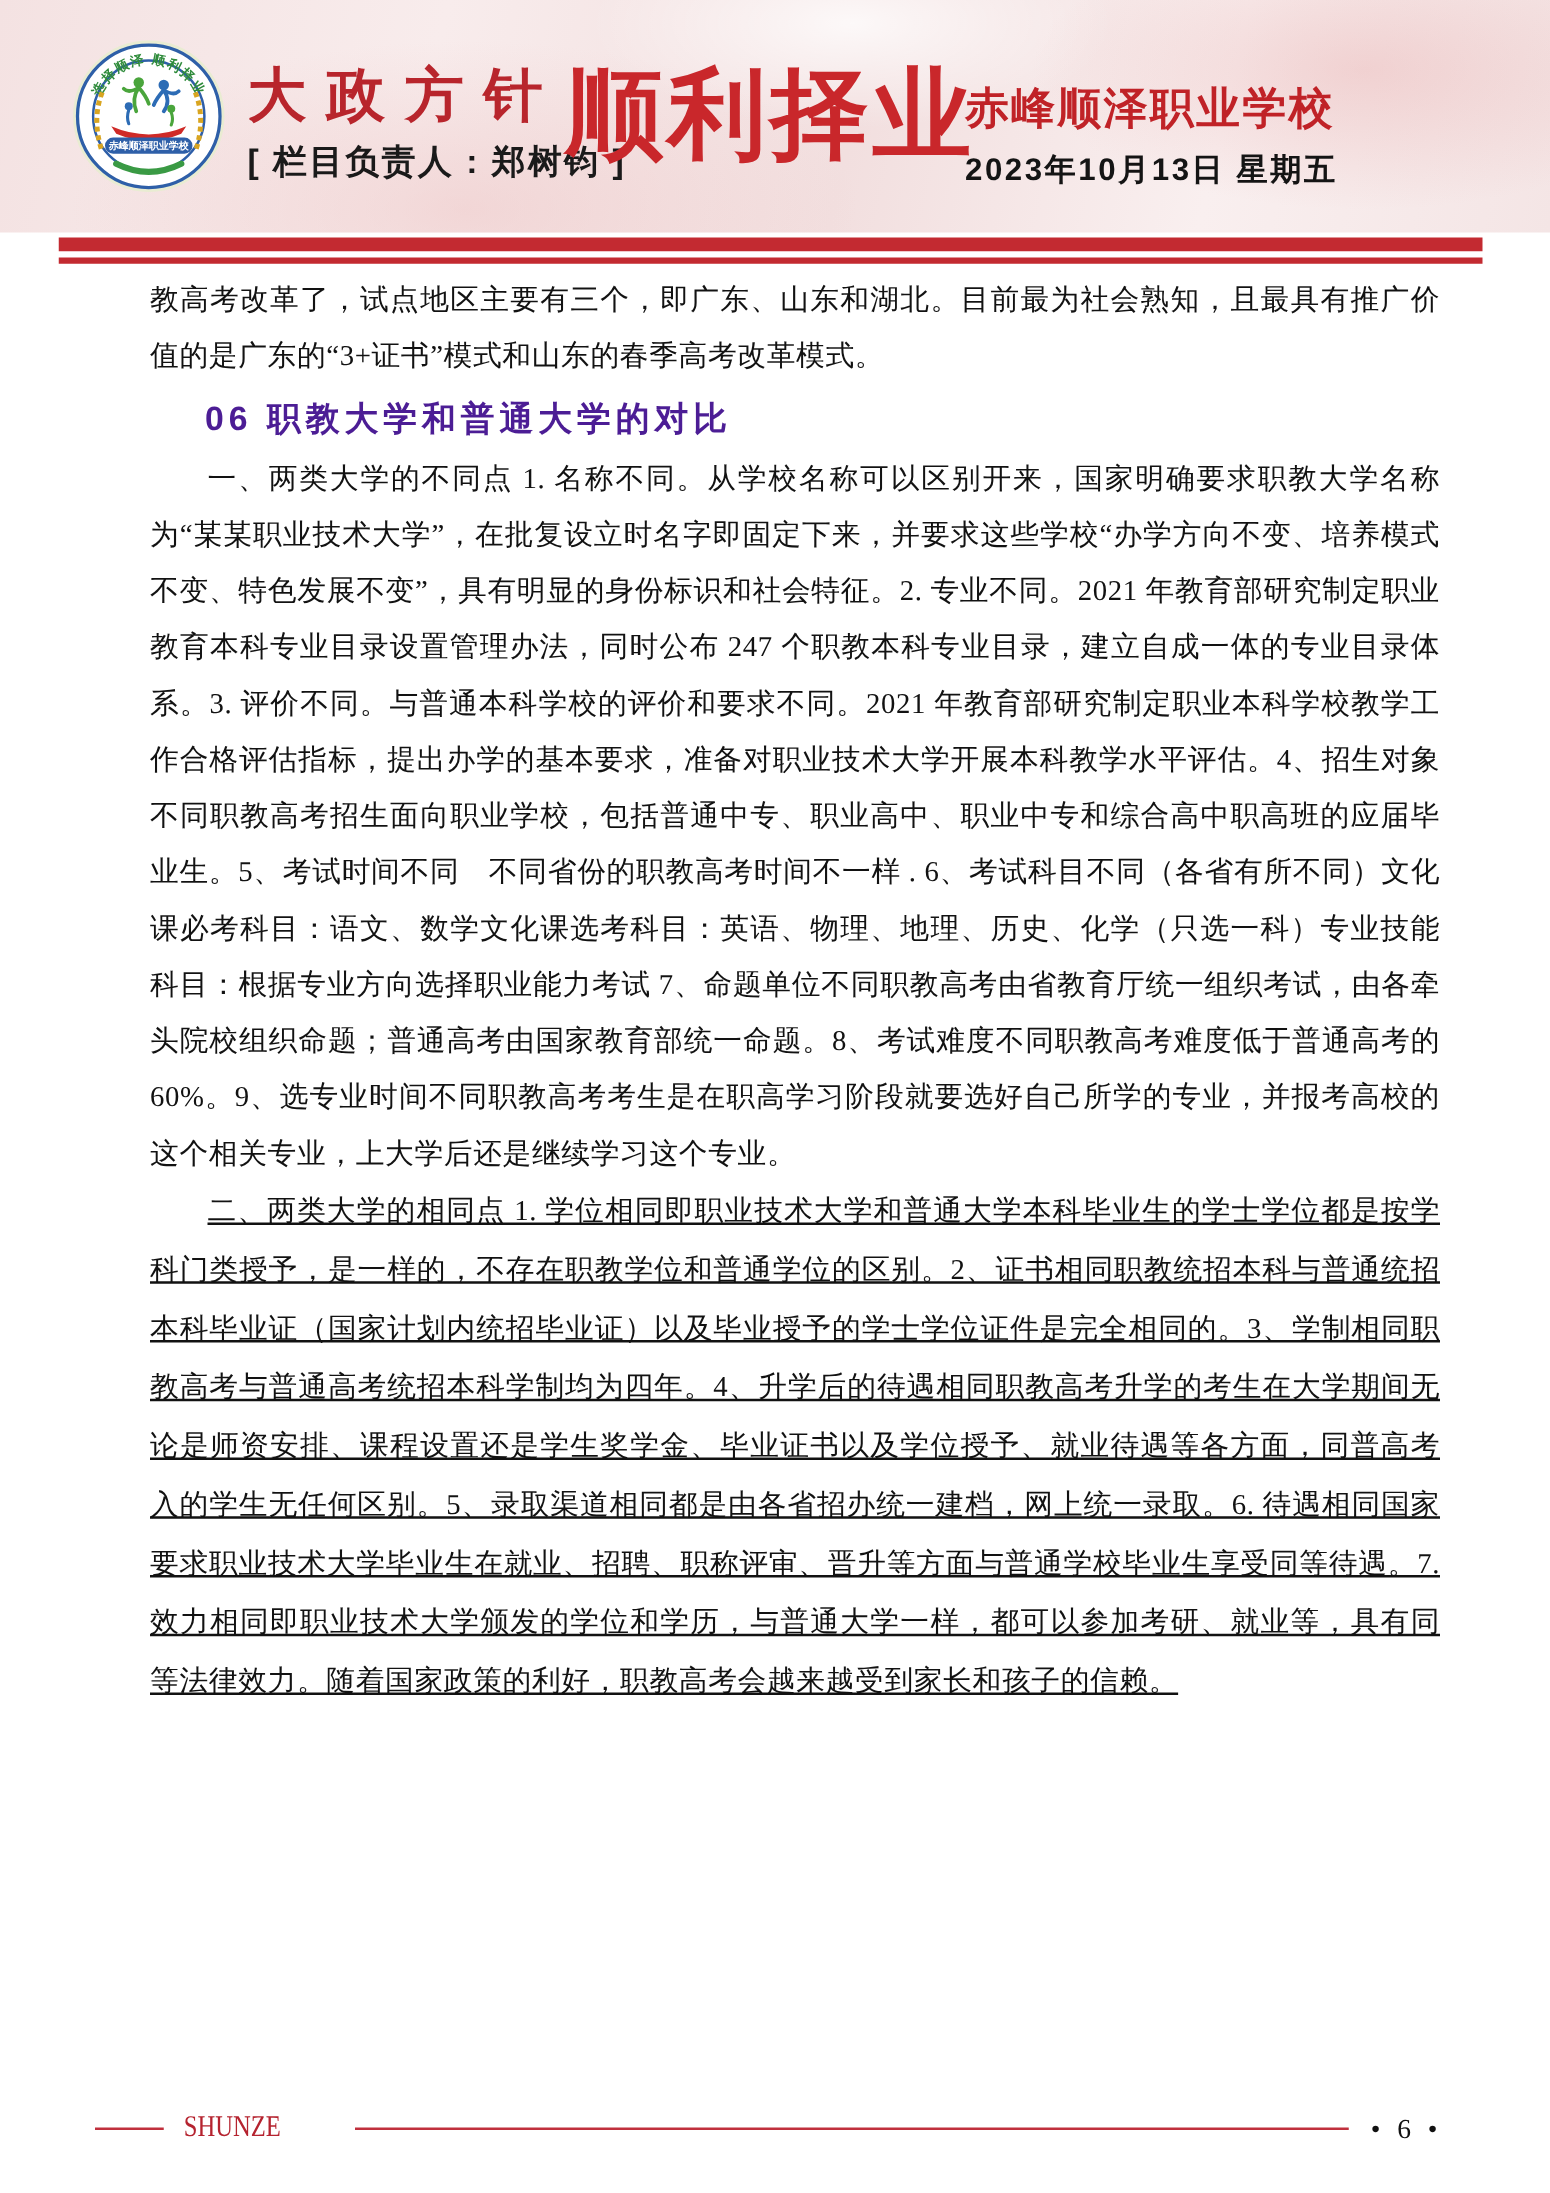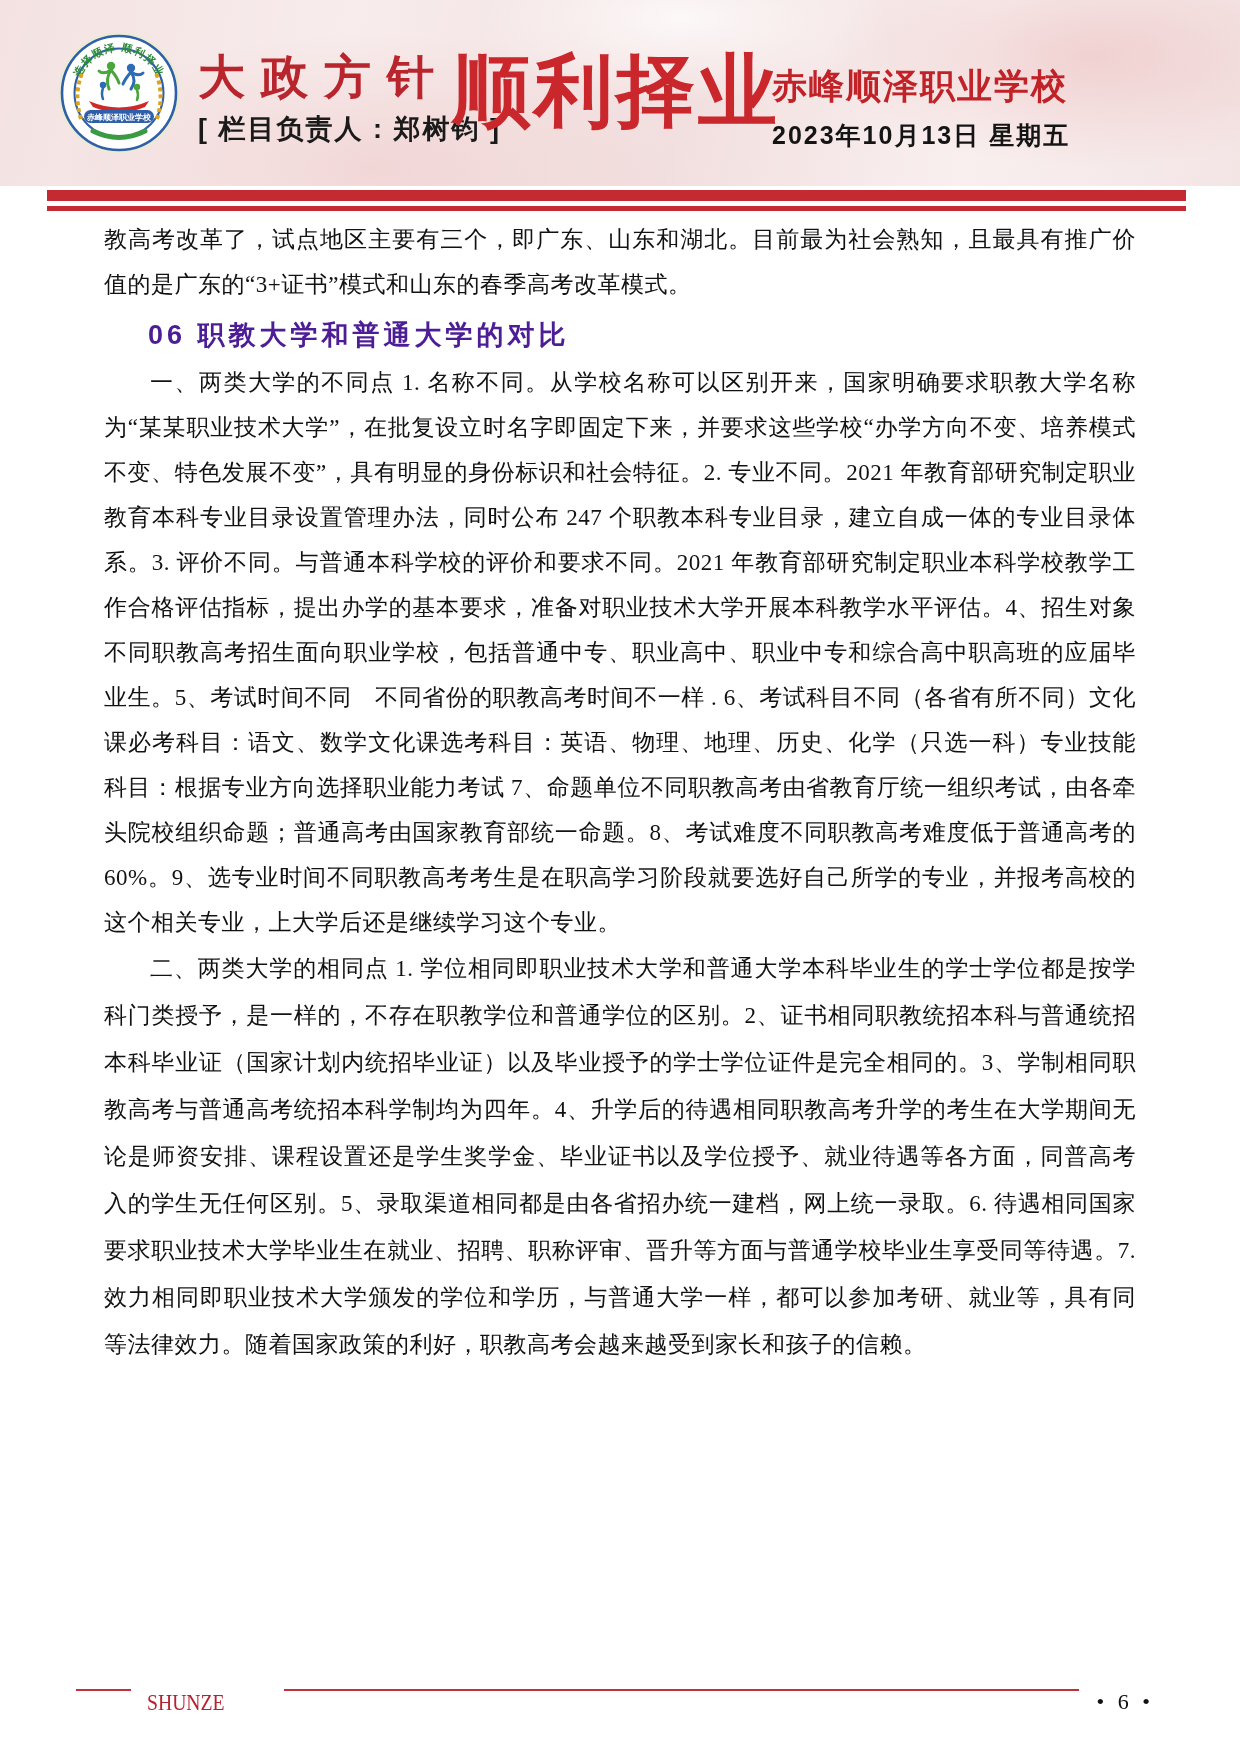--- a/index.html
+++ b/index.html
@@ -61,40 +61,40 @@
     font-weight: bold; white-space: nowrap;
   }
 
   
   .rule { position: absolute; left: 47px; width: 1139px; background: #c32a31; }
   .rule-thick { top: 190px; height: 11px; }
   .rule-thin  { top: 206px; height: 5px; }
 
   
   .article {
-    position: absolute; left: 104px; top: 217px; width: 1032px;
+    position: absolute; left: 120px; top: 217px; width: 1032px;
   }
   .para {
     font-size: 23px; line-height: 45px;
     text-align: justify; text-justify: inter-ideograph;
     letter-spacing: 0.5px; color: #121212;
   }
   .para.indent { text-indent: 2em; }
   .section-heading {
     margin: 10px 0 7px 44px;
     font-size: 27px; font-weight: bold; color: #4c1d95;
     letter-spacing: 4px;
     font-family: "Liberation Sans", "DejaVu Sans", sans-serif;
   }
-  .para.similar { line-height: 47px; }
+  .para.similar { line-height: 47px; text-decoration: underline; }
 
   
   .page-footer {
     position: absolute; left: 76px; top: 1689px; width: 1078px;
-    display: flex; 
+    display: flex; align-items: center;
   }
   .fline { height: 2px; background: #c0303d; }
   .fline.short { width: 55px; margin-right: 16px; }
   .fline.long  { flex: 1; margin-left: 42px; margin-right: 18px; }
   .brand {
     color: #b5232f; font-size: 24px; letter-spacing: 0px;
     font-family: "Liberation Serif", "DejaVu Serif", serif;
     transform: scaleX(0.82); transform-origin: left center;
     white-space: nowrap;
   }

